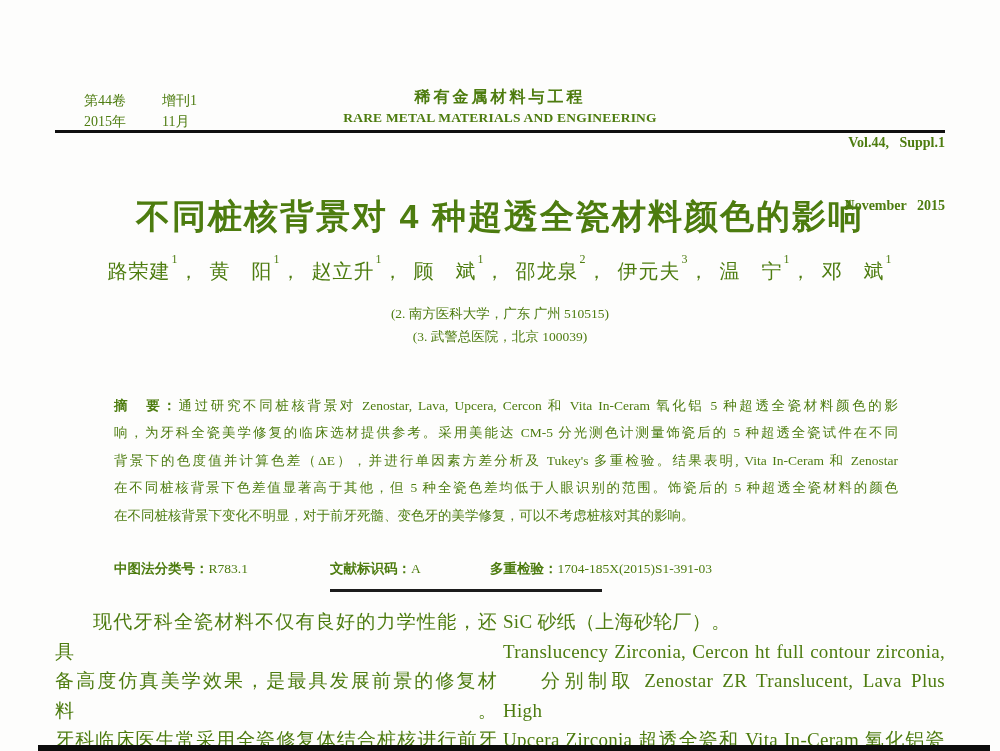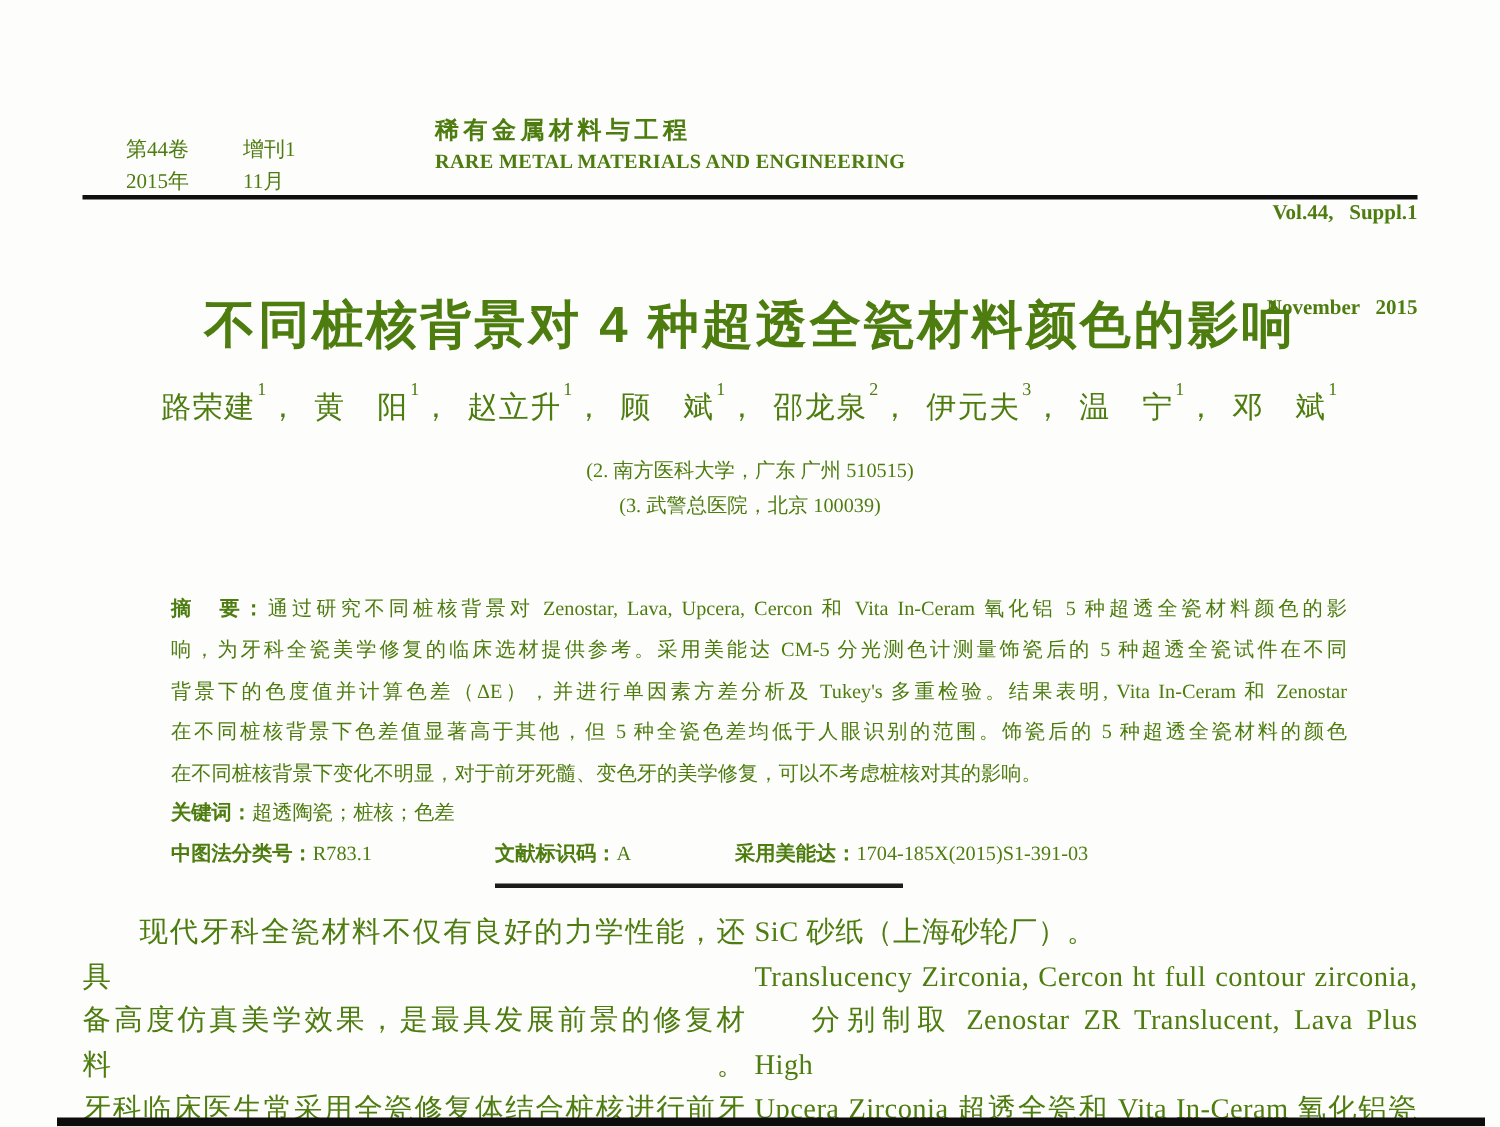--- a/index.html
+++ b/index.html
@@ -8,21 +8,21 @@
     position:relative; width:1000px; height:751px; overflow:hidden;
     background:#fdfdfc; color:#4d7c0f;
     font-family:"Liberation Serif","DejaVu Serif",serif;
   }
   .abs { position:absolute; }
 
   
   .hdr-left { left:84px; top:90px; font-size:14px; line-height:21px; }
   .hdr-left .row span { display:inline-block; }
   .hdr-left .c1 { width:78px; }
-  .hdr-center { left:290px; top:77px; width:420px; text-align:left; }
+  .hdr-center { left:290px; top:87px; width:420px; text-align:center; }
   .journal-cn { font-size:16px; font-weight:bold; letter-spacing:3px; }
   .journal-en { font-size:13.5px; font-weight:bold; letter-spacing:0.2px; margin-top:2px; }
   .hdr-right { right:55px; top:90px; text-align:right; font-size:14px; line-height:21px; white-space:pre;font-weight:bold; }
   .hdr-rule { left:55px; top:130px; width:890px; height:3px; background:#101010; }
 
   
   .paper-title {
     left:0; top:194px; width:100%; text-align:center;
     font-family:"Liberation Sans","DejaVu Sans",sans-serif;
     font-weight:bold; font-size:34px; letter-spacing:2px;
@@ -96,32 +96,29 @@
   </div>
 
   <div class="abs abstract">
     <div class="fill"><span class="b">摘　要：</span><span>通过研究不同桩核背景对 Zenostar, Lava, Upcera, Cercon 和 Vita In-Ceram 氧化铝 5 种超透全瓷材料颜色的影</span></div>
     <div class="fill">响，为牙科全瓷美学修复的临床选材提供参考。采用美能达 CM-5 分光测色计测量饰瓷后的 5 种超透全瓷试件在不同</div>
     <div class="fill">背景下的色度值并计算色差（ΔE），并进行单因素方差分析及 Tukey's 多重检验。结果表明, Vita In-Ceram 和 Zenostar</div>
     <div class="fill">在不同桩核背景下色差值显著高于其他，但 5 种全瓷色差均低于人眼识别的范围。饰瓷后的 5 种超透全瓷材料的颜色</div>
     <div>在不同桩核背景下变化不明显，对于前牙死髓、变色牙的美学修复，可以不考虑桩核对其的影响。</div>
   </div>
 
-  <div class="abs keywords">
-    <span class="b">关键词：</span><span>超透陶瓷；桩核；色差</span>
-  </div>
 
   <div class="abs meta-clc">
     <span class="b">中图法分类号：</span><span>R783.1</span>
   </div>
   <div class="abs meta-doc">
     <span class="b">文献标识码：</span><span>A</span>
   </div>
   <div class="abs meta-id">
-    <span class="b">采用美能达：</span><span>1704-185X(2015)S1-391-03</span>
+    <span class="b">多重检验：</span><span>1704-185X(2015)S1-391-03</span>
   </div>
 
   <div class="abs foot-rule"></div>
 
   <div class="abs col col-left">
     <div class="fill indent">现代牙科全瓷材料不仅有良好的力学性能，还具</div>
     <div class="fill">备高度仿真美学效果，是最具发展前景的修复材料。</div>
     <div class="fill">牙科临床医生常采用全瓷修复体结合桩核进行前牙美</div>
 
   </div>

